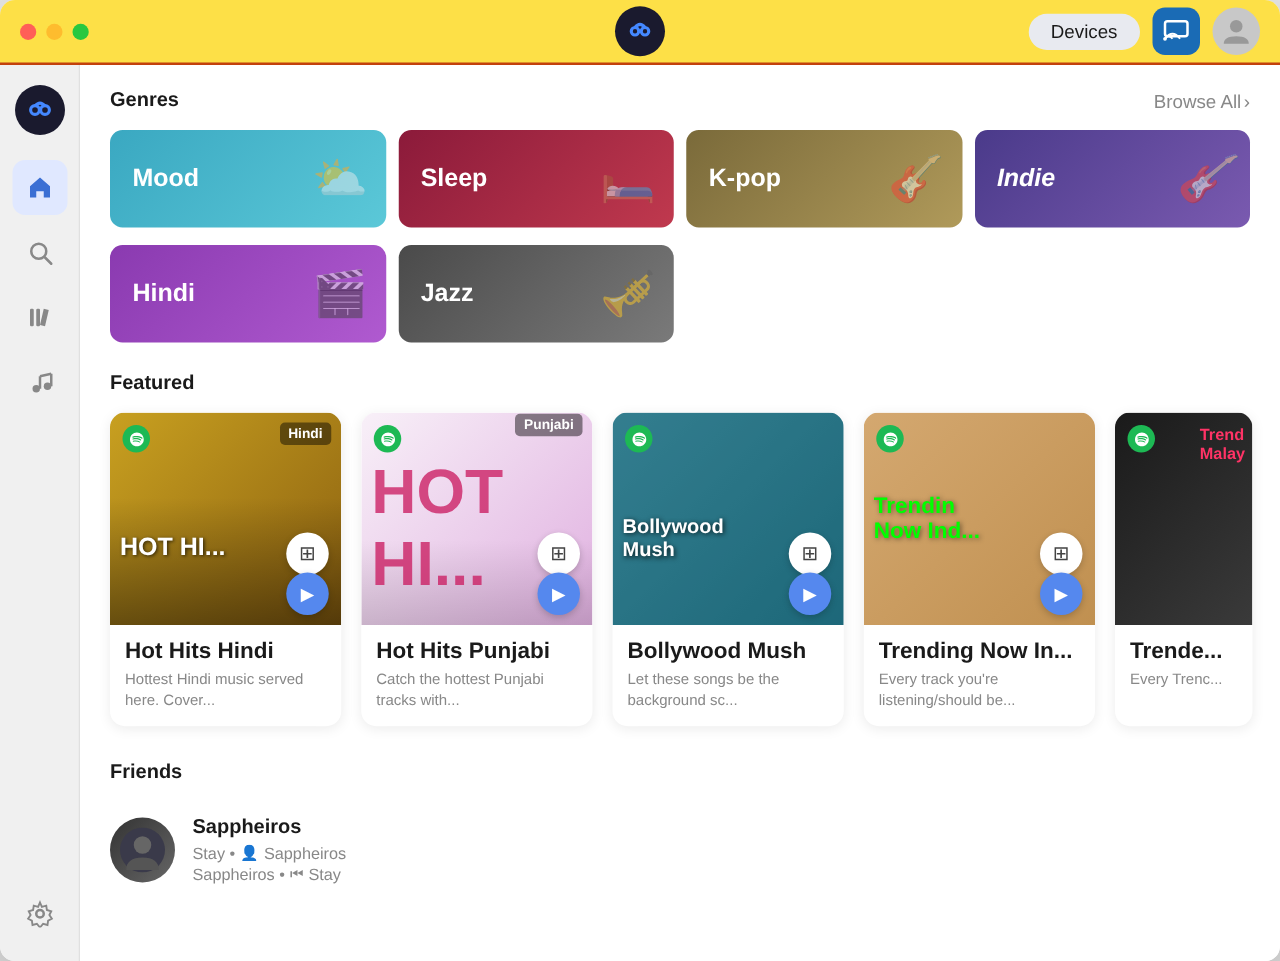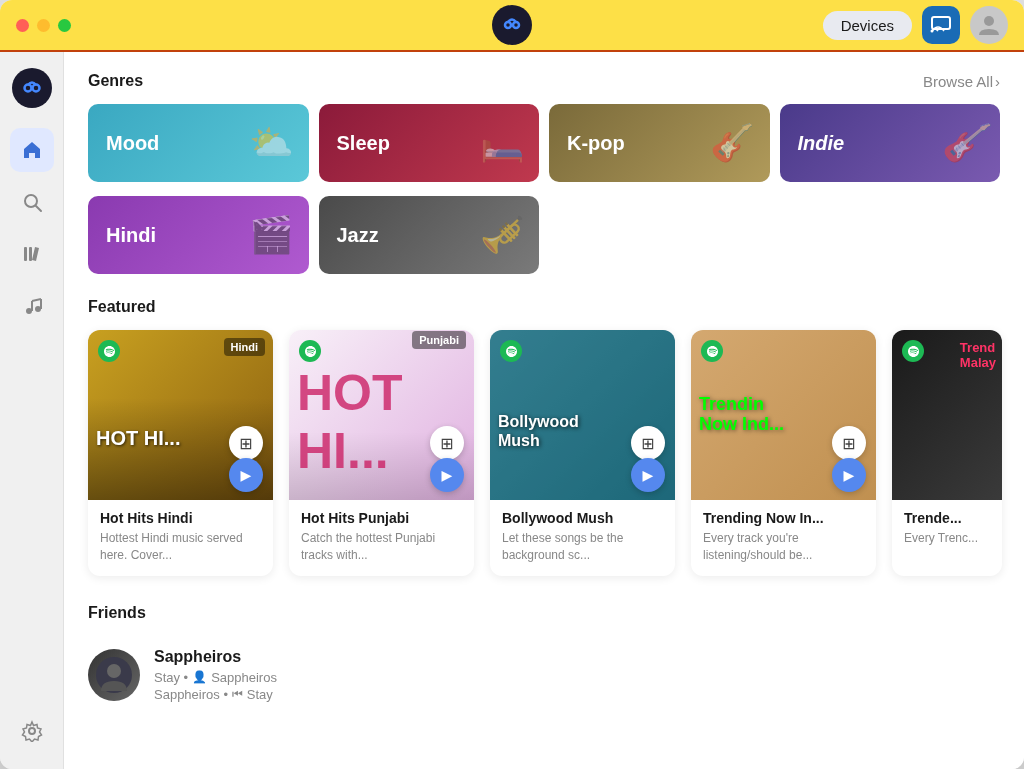--- a/index.html
+++ b/index.html
@@ -288,21 +288,21 @@
       align-items: center;
       justify-content: center;
       box-shadow: 0 2px 6px rgba(0,0,0,0.2);
       font-size: 14px;
       color: white;
     }
     .featured-card-info {
       padding: 10px 12px 12px;
     }
     .featured-card-title {
-      font-size: 14px;
+      font-size: 18px;
       font-weight: 700;
       color: #1a1a1a;
       margin-bottom: 4px;
     }
     .featured-card-desc {
       font-size: 12px;
       color: #888;
       line-height: 1.4;
     }
 

